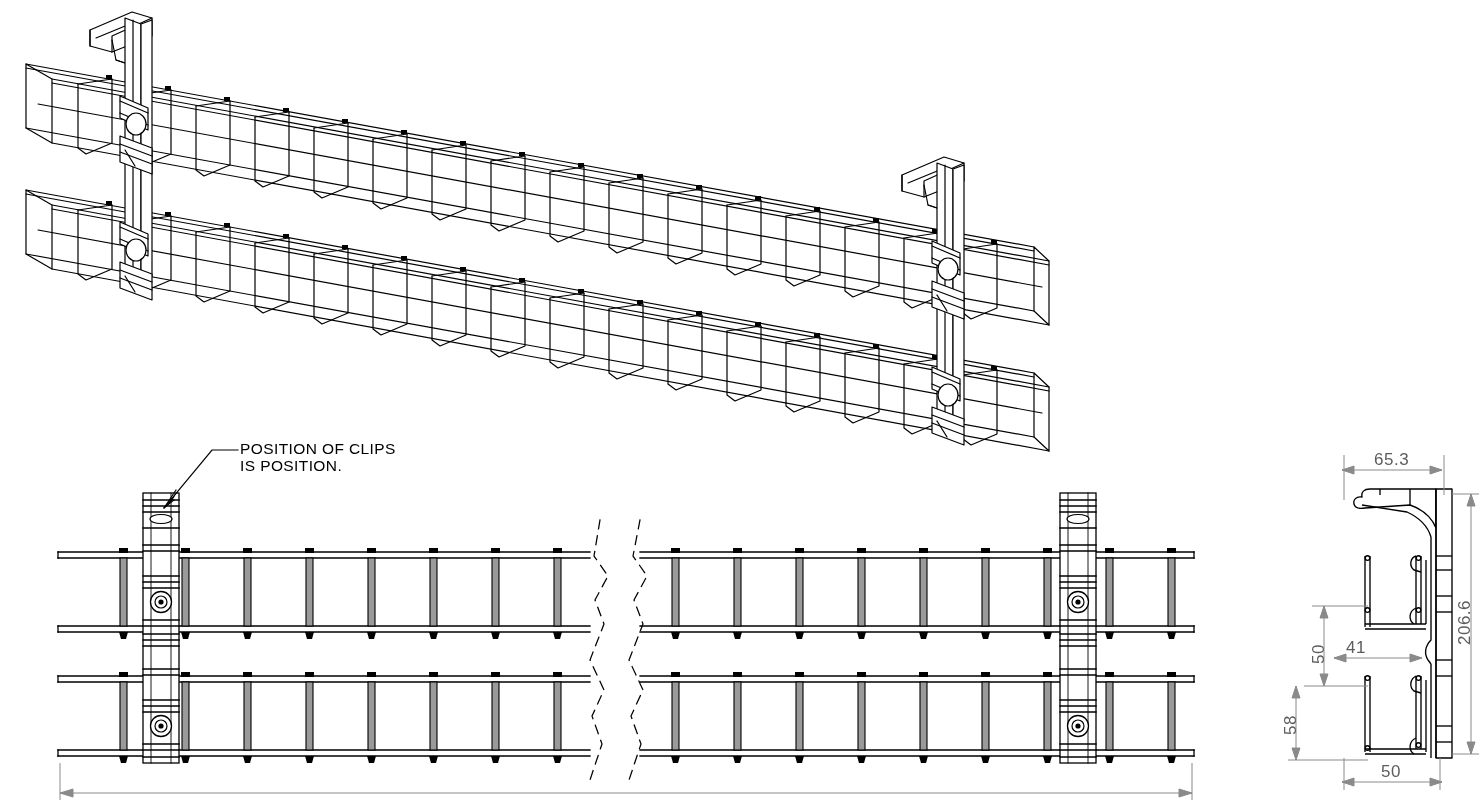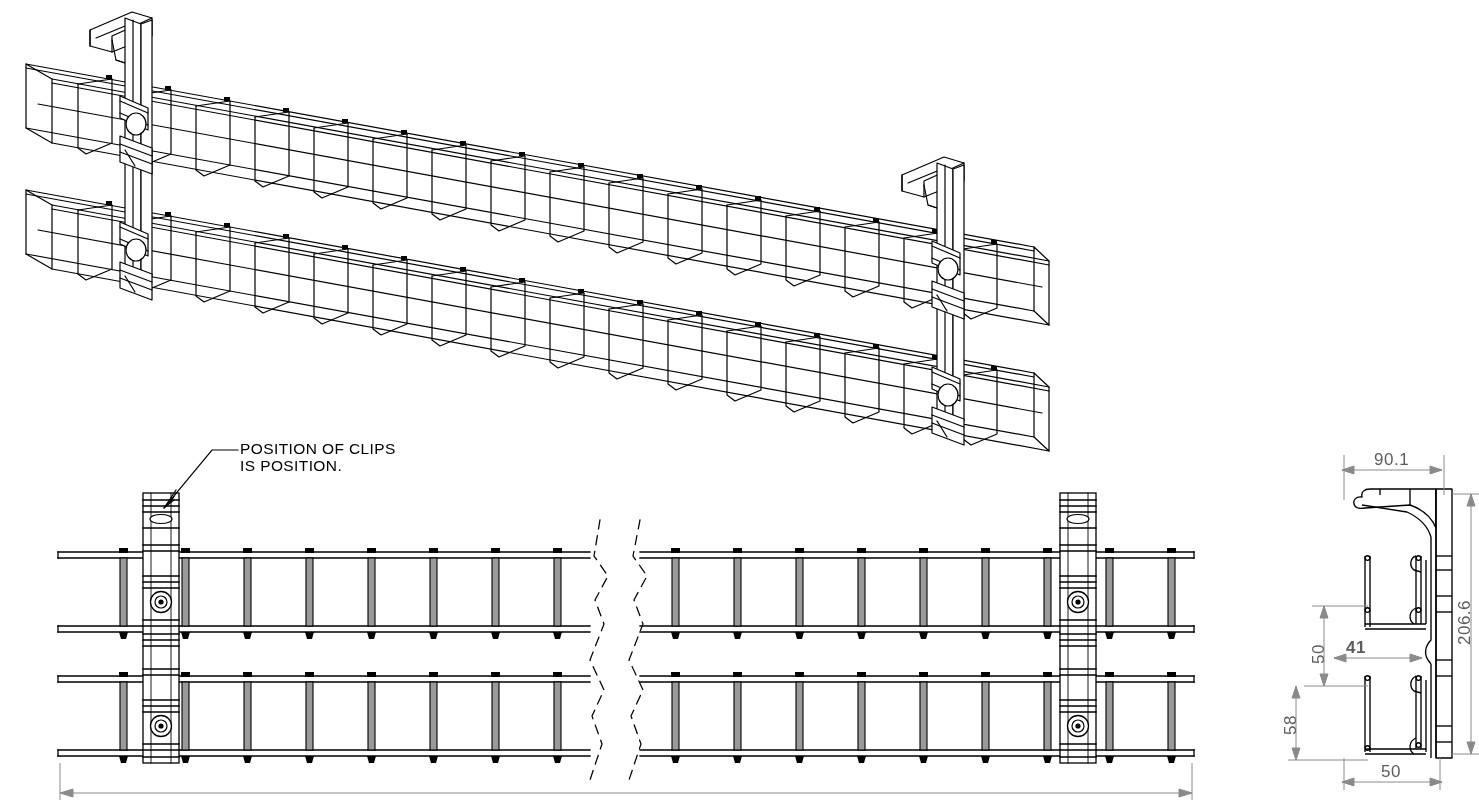--- a/index.html
+++ b/index.html
@@ -627,25 +627,25 @@
         <path d="M1430,782 l-12,-4 l0,8 Z" fill="#8a8a8a"></path>
         <path d="M1332,758 L1332,790"></path>
         <path d="M1428,758 L1428,790"></path>
       </g>
     </g>
   </svg>
 
   <div class="note-text" style="left:228px;top:440px;">POSITION OF CLIPS</div>
   <div class="note-text" style="left:228px;top:457px;">IS POSITION.</div>
 
-  <div class="dim-text" style="left:1362px;top:450px;">90.1</div>
+  <div class="dim-text" style="left:1362px;top:450px;">65.3</div>
 
   <div class="dim-text rot90" style="left:1443px;top:645px;">206.6</div>
 
   <div class="dim-text rot90" style="left:1297px;top:664px;">50</div>
 
-  <div class="dim-text" style="left:1334px;top:638px;font-weight:bold;">41</div>
+  <div class="dim-text" style="left:1334px;top:638px;">41</div>
 
   <div class="dim-text rot90" style="left:1269px;top:735px;">58</div>
 
   <div class="dim-text" style="left:1369px;top:762px;">50</div>
 
 </div>
 
 </body></html>

